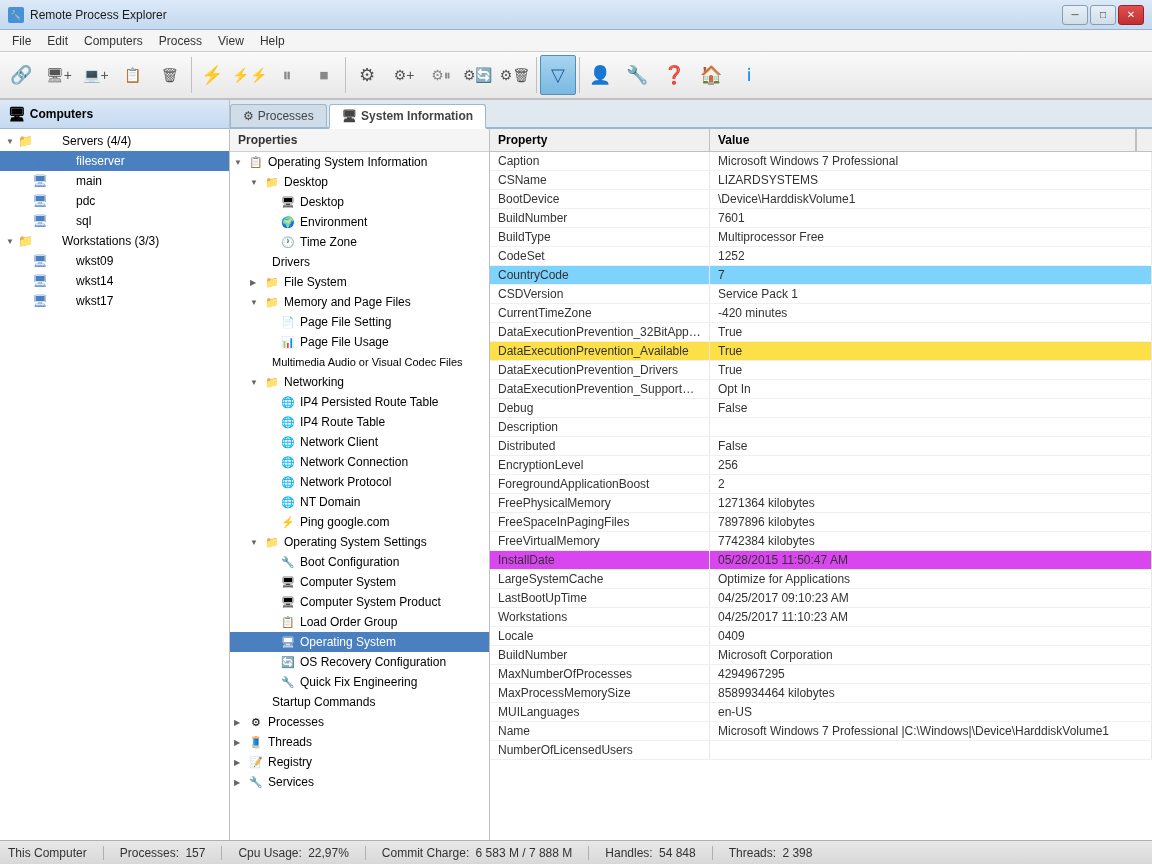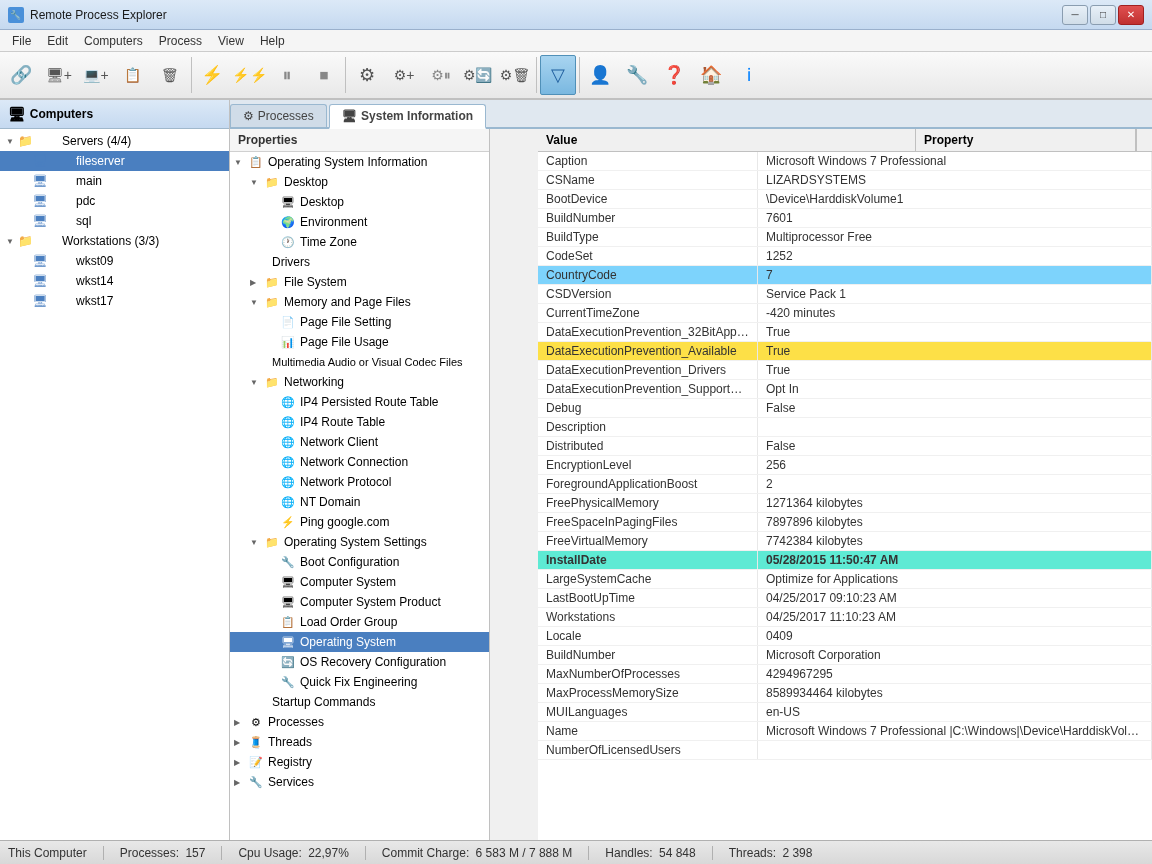--- a/index.html
+++ b/index.html
@@ -45,21 +45,21 @@
     
     #right-panel { flex: 1; display: flex; flex-direction: column; overflow: hidden; }
     
     
     #tab-bar { display: flex; align-items: flex-end; background: #e0e8f0; padding-top: 4px; border-bottom: 2px solid #9ab8d0; }
     .tab { display: flex; align-items: center; gap: 4px; padding: 4px 12px; cursor: pointer; background: #d0dce8; border: 1px solid #9ab8d0; border-bottom: none; margin-right: 2px; font-size: 12px; color: #444; border-radius: 3px 3px 0 0; }
     .tab.active { background: white; border-bottom: 2px solid white; margin-bottom: -2px; font-weight: bold; z-index: 1; }
     .tab-icon { font-size: 12px; }
     
     
-    #tab-content { flex: 1; display: flex; overflow: hidden; gap: 48px; }
+    #tab-content { flex: 1; display: flex; overflow: hidden; }
     
     
     #properties-panel { width: 260px; background: white; border-right: 1px solid #c0c0c0; overflow-y: auto; }
     #properties-header { padding: 4px 8px; font-weight: bold; color: #333; background: #f5f5f5; border-bottom: 1px solid #d0d0d0; }
     
     .prop-tree-item { display: flex; align-items: center; padding: 2px 4px; cursor: pointer; font-size: 12px; }
     .prop-tree-item.selected { background: #4a7fc0; color: white; }
     .prop-tree-item .prop-arrow { width: 12px; font-size: 8px; color: #666; }
     .prop-tree-item.selected .prop-arrow { color: white; }
     .prop-tree-item .prop-icon { width: 16px; height: 16px; margin-right: 4px; display: flex; align-items: center; justify-content: center; font-size: 11px; }
@@ -414,22 +414,22 @@
             <div class="prop-tree-item" style="padding-left: 4px;">
               <span class="prop-arrow" style="width:14px; font-size:8px; color:#666;">▶</span>
               <span class="prop-icon">🔧</span>
               <span>Services</span>
             </div>
           </div>
         </div>
 
         <div id="details-panel">
           <div id="details-header">
+            <div class="detail-col-header" style="width:220px;">Property</div>
             <div class="detail-col-header" style="flex:1;">Value</div>
-            <div class="detail-col-header" style="width:220px;">Property</div>
             <div style="width:16px; background:#f0f0f0; border-left:1px solid #c0c0c0;"></div>
           </div>
           <div id="details-table">
           <div class="detail-row" style="background: white;">
     <div class="detail-cell prop-name">Caption</div>
     <div class="detail-cell prop-val">Microsoft Windows 7 Professional</div>
   </div>
               <div class="detail-row" style="background: white;">
     <div class="detail-cell prop-name">CSName</div>
     <div class="detail-cell prop-val">LIZARDSYSTEMS</div>
@@ -503,21 +503,21 @@
     <div class="detail-cell prop-val">1271364 kilobytes</div>
   </div>
               <div class="detail-row" style="background: white;">
     <div class="detail-cell prop-name">FreeSpaceInPagingFiles</div>
     <div class="detail-cell prop-val">7897896 kilobytes</div>
   </div>
               <div class="detail-row" style="background: white;">
     <div class="detail-cell prop-name">FreeVirtualMemory</div>
     <div class="detail-cell prop-val">7742384 kilobytes</div>
   </div>
-              <div class="detail-row" style="background: #5eead4; font-weight: bold;">
+              <div class="detail-row" style="background: #d946ef;">
     <div class="detail-cell prop-name">InstallDate</div>
     <div class="detail-cell prop-val">05/28/2015 11:50:47 AM</div>
   </div>
               <div class="detail-row" style="background: white;">
     <div class="detail-cell prop-name">LargeSystemCache</div>
     <div class="detail-cell prop-val">Optimize for Applications</div>
   </div>
               <div class="detail-row" style="background: white;">
     <div class="detail-cell prop-name">LastBootUpTime</div>
     <div class="detail-cell prop-val">04/25/2017 09:10:23 AM</div>

